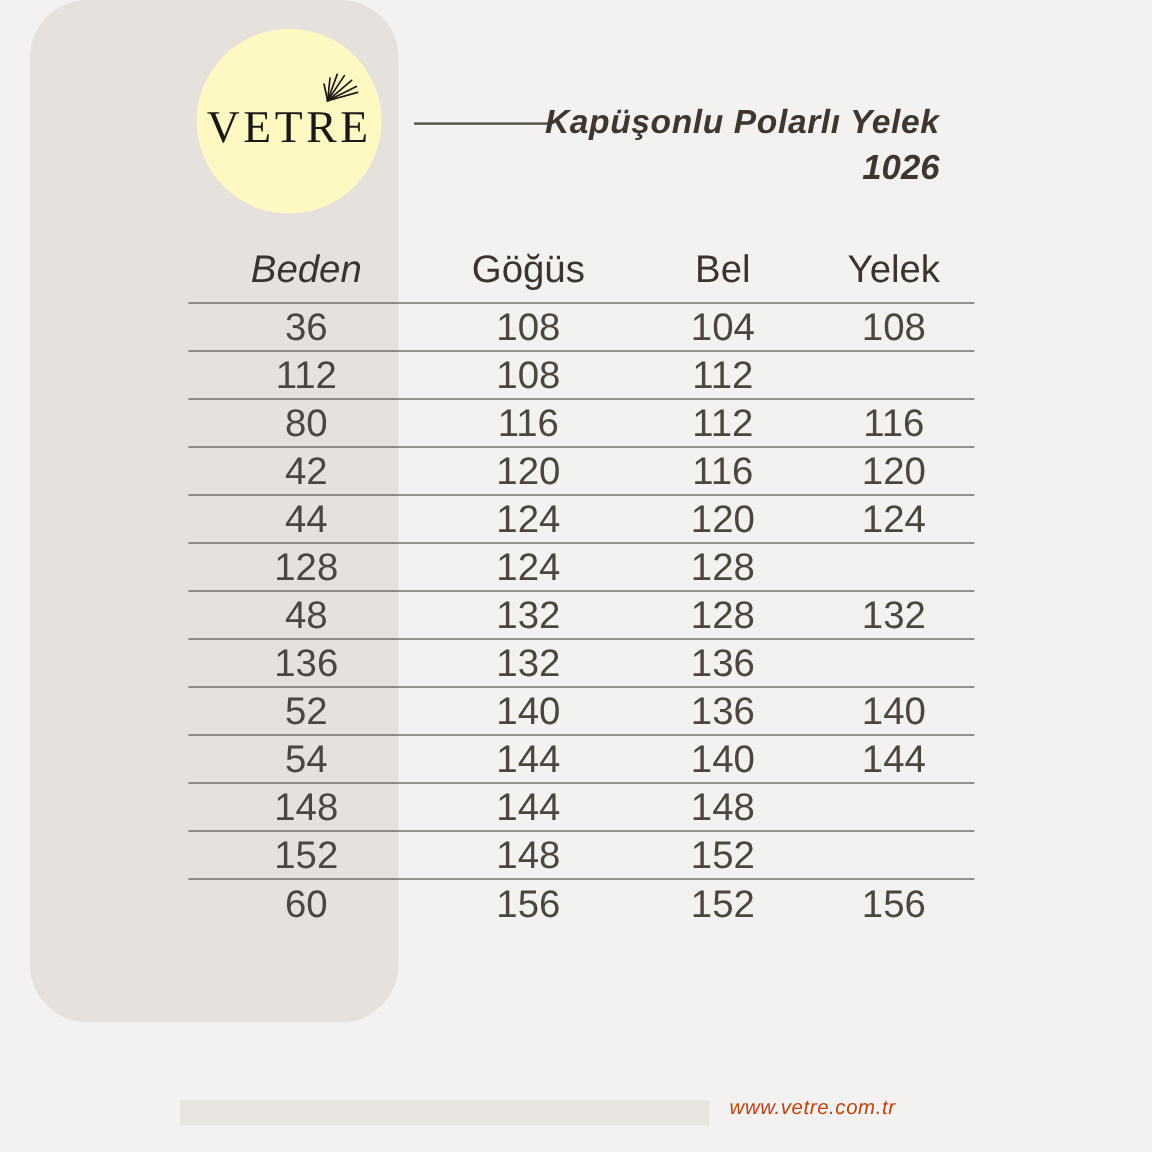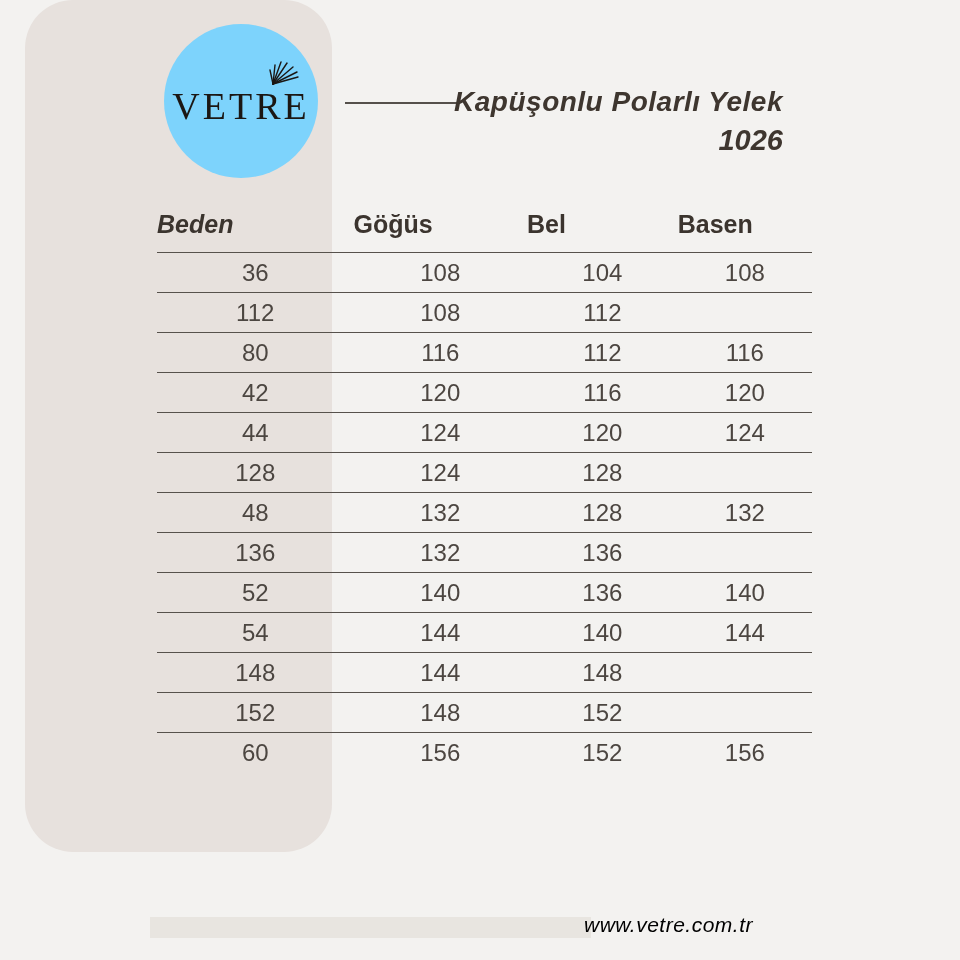--- a/index.html
+++ b/index.html
@@ -19,21 +19,21 @@
     width: 307px; height: 852px;
     background: #e7e1dd;
     border-radius: 48px;
   }
 
   
   .logo-circle {
     position: absolute;
     left: 164px; top: 24px;
     width: 154px; height: 154px;
-    background: #7dd3fc;
+    background: #fef9c3;
     border-radius: 50%;
     display: flex;
     align-items: center;
     justify-content: center;
   }
   .logo-text {
     font-family: "Liberation Serif", serif;
     font-size: 38px;
     letter-spacing: 3px;
     color: #1b1714;
@@ -73,53 +73,54 @@
   .thead, .tr {
     display: grid;
     grid-template-columns: 30% 26.5% 23% 20.5%;
   }
   .thead {
     height: 56px;
     align-items: center;
     border-bottom: 1.5px solid #57524c;
   }
   .th {
-    font-weight: bold;
-    font-size: 25px;
+    text-align: center;
+    font-weight: normal;
+    font-size: 32px;
     color: #3b342e;
   }
   .th.italic { font-style: italic; }
   .tr {
     height: 40px;
     align-items: center;
     border-bottom: 1.5px solid #57524c;
   }
   .tr:last-child { border-bottom: none; }
   .td {
     text-align: center;
-    font-size: 24px;
+    font-size: 32px;
     color: #4c4641;
   }
 
   
   .footer-bar {
     position: absolute;
     left: 150px; top: 917px;
     width: 441px; height: 21px;
     background: #e8e5e0;
   }
   .footer-site {
     position: absolute;
-    left: 584px; top: 913px;
+    left: 608px; top: 913px;
     width: 210px;
     text-align: left;
     font-style: italic;
-    font-size: 21px;
+    font-size: 17px;
     letter-spacing: 0.5px;
-    color: #000000;
+    color: #c2410c;
   }
 </style>
 </head>
 <body>
 
 <div class="side-panel"></div>
 
 <div class="logo-circle">
   <svg class="logo-leaf" viewBox="0 0 32 26" fill="none" stroke="#1b1714" stroke-width="1.4" stroke-linecap="round">
     <line x1="5" y1="24" x2="2" y2="10"></line>
@@ -138,21 +139,21 @@
 <div class="title-block">
   <div class="title-line1">Kapüşonlu Polarlı Yelek</div>
   <div class="title-line2">1026</div>
 </div>
 
 <div class="size-table">
   <div class="thead">
     <div class="th italic">Beden</div>
     <div class="th">Göğüs</div>
     <div class="th">Bel</div>
-    <div class="th">Basen</div>
+    <div class="th">Yelek</div>
   </div>
   <div id="size-table-body">
       <div class="tr">
         <div class="td">36</div>
         <div class="td">108</div>
         <div class="td">104</div>
         <div class="td">108</div>
       </div>
       <div class="tr">
         <div class="td">112</div>

